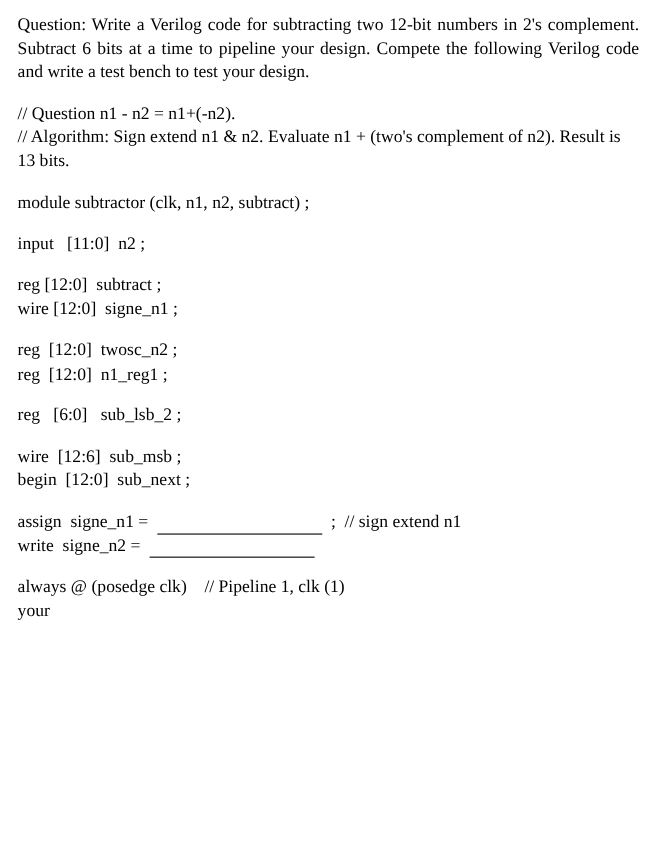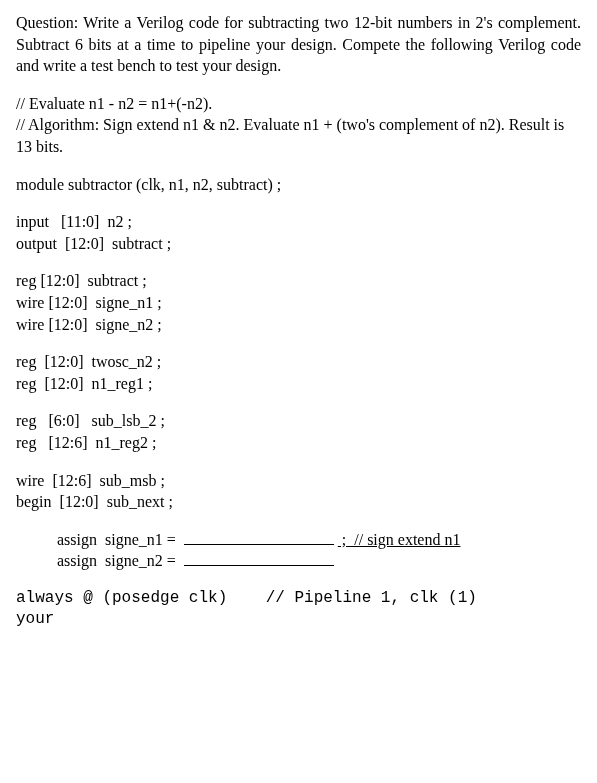--- a/index.html
+++ b/index.html
@@ -37,92 +37,86 @@
       margin-bottom: 16px;
     }
     .decl-line {
       white-space: pre;
     }
     .assign-block {
       margin-bottom: 16px;
     }
     .assign-line {
       display: flex;
-      align-items: flex-start;
+      align-items: flex-end;
       white-space: nowrap;
-      margin-left: 41px;
     }
     .assign-prefix {
       white-space: pre;
     }
     .blank-underline {
       display: inline-block;
       border-bottom: 1px solid #000;
       width: 150px;
       height: 1em;
       margin: 0 4px;
       vertical-align: baseline;
     }
     .assign-suffix {
       white-space: pre;
-      text-decoration: underline;
     }
     .always-block {
       margin-bottom: 0;
-      font-family: Liberation Mono, monospace;
     }
   </style>
 </head>
 <body>
 
 <div class="question-block">
   <span class="question-label">Question</span><span>: Write a Verilog code for subtracting two 12-bit numbers in 2's complement. Subtract 6 bits at a time to pipeline your design. Compete the following Verilog code and write a test bench to test your design.</span>
 </div>
 
 <div class="comment-block">
-  <span class="comment-line">// Evaluate n1 - n2 = n1+(-n2).</span>
+  <span class="comment-line">// Question n1 - n2 = n1+(-n2).</span>
   <span class="comment-line">// Algorithm: Sign extend n1 &amp; n2. Evaluate n1 + (two's complement of n2). Result is 13 bits.</span>
 </div>
 
 <div class="module-line">module subtractor (clk, n1, n2, subtract) ;</div>
 
 <div class="decl-block">
   <div class="decl-line">input   [11:0]  n2 ;</div>
-  <div class="decl-line">output  [12:0]  subtract ;</div>
 </div>
 
 <div class="decl-block">
   <div class="decl-line">reg [12:0]  subtract ;</div>
   <div class="decl-line">wire [12:0]  signe_n1 ;</div>
-  <div class="decl-line">wire [12:0]  signe_n2 ;</div>
 </div>
 
 <div class="decl-block">
   <div class="decl-line">reg  [12:0]  twosc_n2 ;</div>
   <div class="decl-line">reg  [12:0]  n1_reg1 ;</div>
 </div>
 
 <div class="decl-block">
   <div class="decl-line">reg   [6:0]   sub_lsb_2 ;</div>
-  <div class="decl-line">reg   [12:6]  n1_reg2 ;</div>
 </div>
 
 <div class="decl-block">
   <div class="decl-line">wire  [12:6]  sub_msb ;</div>
   <div class="decl-line">begin  [12:0]  sub_next ;</div>
 </div>
 
 <div class="assign-block">
   <div class="assign-line">
     <span class="assign-prefix">assign  signe_n1 = </span>
     <span class="blank-underline"></span>
     <span class="assign-suffix"> ;  // sign extend n1</span>
   </div>
   <div class="assign-line">
-    <span class="assign-prefix">assign  signe_n2 = </span>
+    <span class="assign-prefix">write  signe_n2 = </span>
     <span class="blank-underline"></span>
   </div>
 </div>
 
 <div class="always-block">
   <div class="decl-line">always @ (posedge clk)    // Pipeline 1, clk (1)</div>
   <div class="decl-line">your</div>
 </div>
 
 </body></html>

